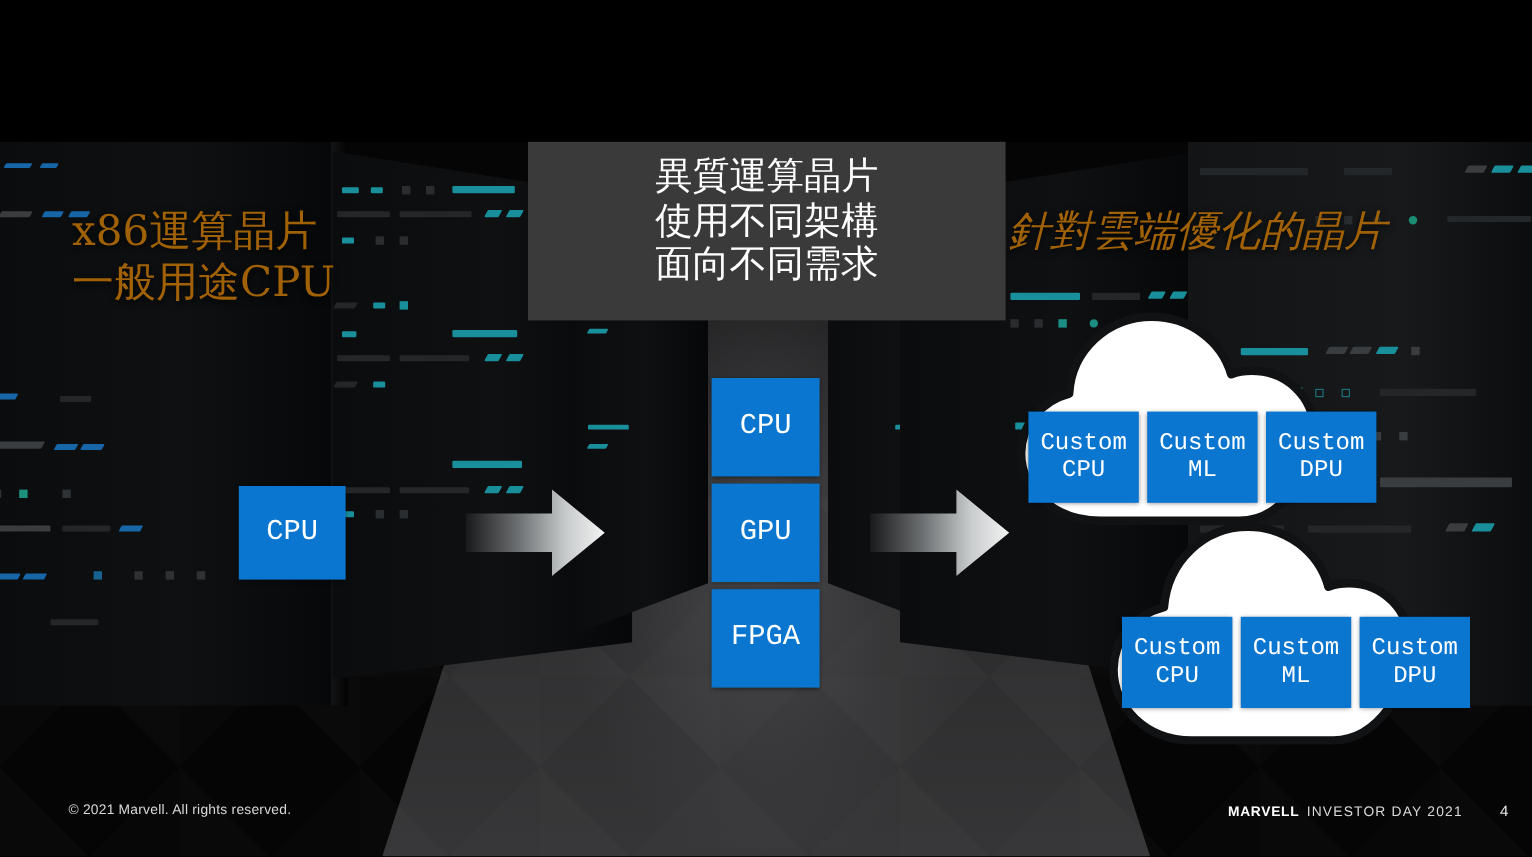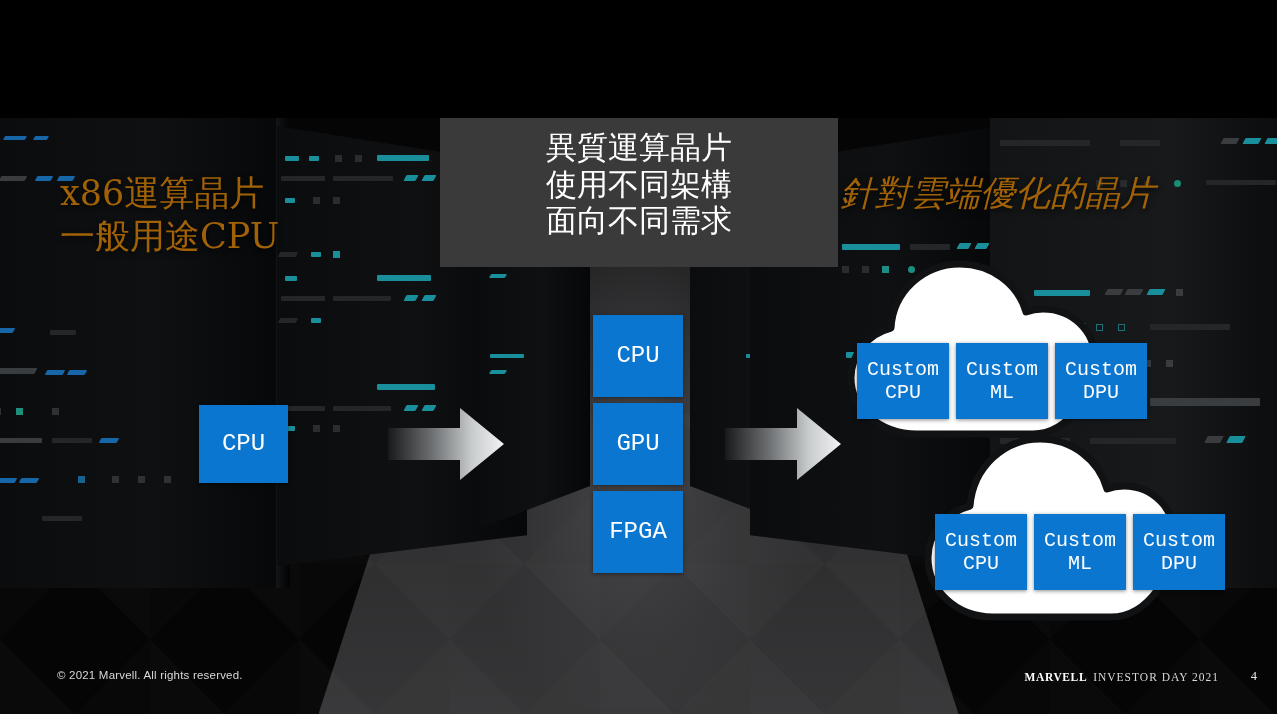--- a/index.html
+++ b/index.html
@@ -149,23 +149,22 @@
   #cloud-bottom { left:921px; top:427px; width:260px; height:200px; }
 
   
   .footer-left {
     position:absolute; left:57px; top:669px;
     font-size:11.5px; color:#d8d8d8; letter-spacing:.2px;
     z-index:50;
   }
   .footer-right {
     position:absolute; right:20px; top:669px;
-    display:flex; align-items:center; gap:16px;
+    display:flex; align-items:flex-end; gap:16px;
     z-index:50;
-    font-family:Liberation Serif, serif;
   }
   .brand {
     font-size:11.5px; color:#ffffff; font-weight:bold; letter-spacing:.6px;
   }
   .event {
     font-size:11.5px; color:#d8d8d8; letter-spacing:1.0px;
     margin-left:-10px;
   }
   .pageno {
     font-size:12.5px; color:#e8e8e8; font-weight:normal; min-width:22px; text-align:right;

